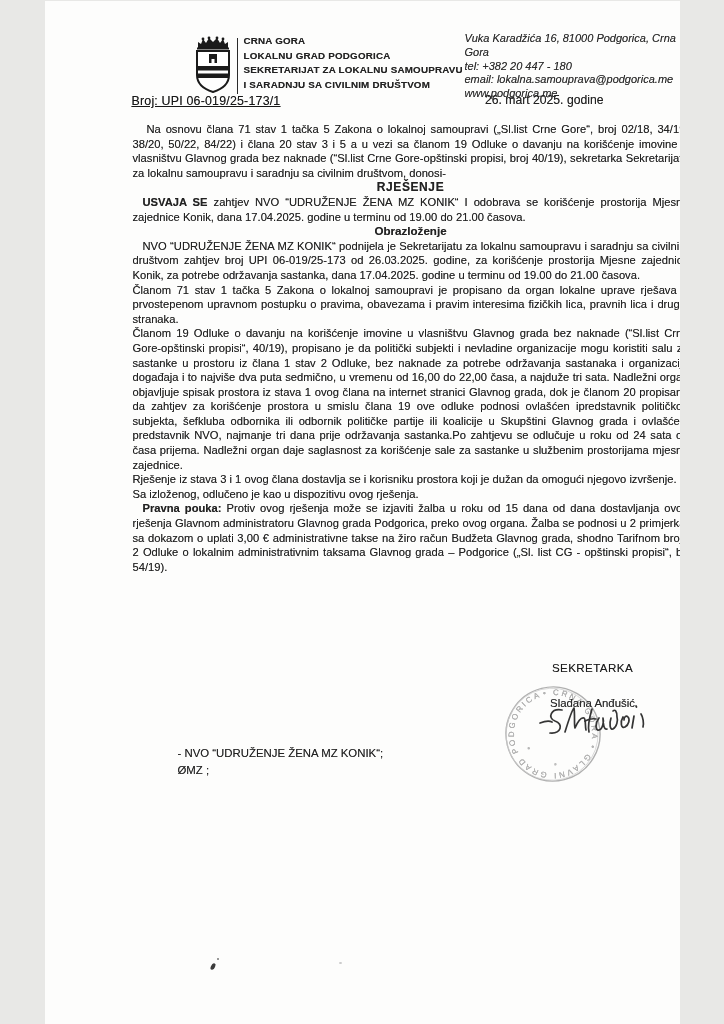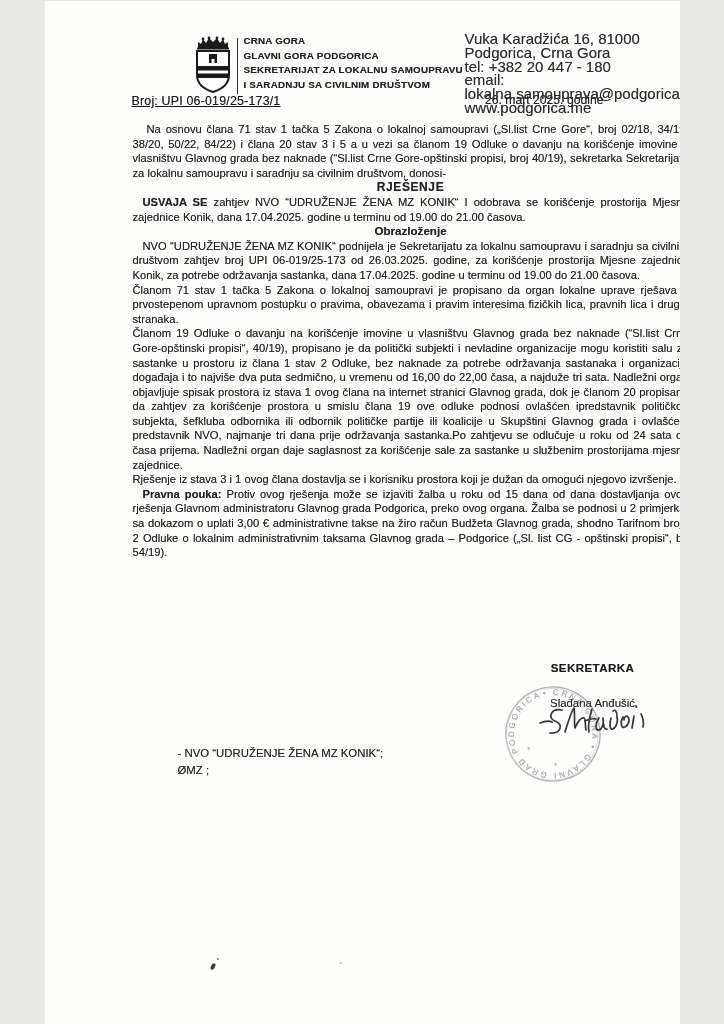--- a/index.html
+++ b/index.html
@@ -10,35 +10,35 @@
     background:#fdfdfc;
     font-family:"Liberation Sans", sans-serif;
     color:#1f1f1f;
     overflow:hidden;
     text-shadow:0 0 .5px rgba(70,70,70,.65);
   }
   
   .emblem{position:absolute;left:146px;top:34px;width:44px;height:62px;}
   .hdr-divider{position:absolute;left:192px;top:37px;width:1.5px;height:56px;background:#2a2a2a;}
   .org-block{position:absolute;left:199px;top:33px;font-size:9.8px;font-weight:bold;line-height:14.7px;letter-spacing:.2px;color:#232323;}
-  .contact-block{position:absolute;left:420px;top:31px;font-size:15px;line-height:13.8px;color:#2c2c2c;}
+  .contact-block{position:absolute;left:420px;top:31px;font-size:11px;line-height:13.8px;color:#2c2c2c;font-style:italic;}
   .case-number{position:absolute;left:87px;top:93px;font-size:12.4px;color:#181818;letter-spacing:.2px;text-decoration:underline;}
   .date-line{position:absolute;right:76px;top:92px;font-size:12.2px;color:#222;}
   
   .body-col{position:absolute;left:88px;top:121px;width:556px;font-size:11.2px;line-height:14.6px;text-align:justify;color:#222;}
   .body-col p{margin:0;}
   .indent{text-indent:14px;}
   .indent-sm{text-indent:10px;}
   .doc-title{margin:8px 0 12px 0;text-align:center;font-size:12px;font-weight:bold;letter-spacing:.6px;text-indent:0;}
   .section-heading{margin:8px 0 8px 0;text-align:center;font-size:11.6px;font-weight:bold;text-indent:0;}
   .legal{margin-top:13px;}
   b.lead{font-weight:bold;}
   
   .signature-block{position:absolute;left:448px;top:660px;width:200px;text-align:center;}
-  .signature-role{font-size:11.6px;font-weight:bold;letter-spacing:.4px;color:#1c1c1c;}
+  .signature-role{font-size:11.6px;font-weight:normal;letter-spacing:.4px;color:#1c1c1c;}
   .signature-name{margin-top:23px;font-size:11.4px;color:#2a2a2a;}
   .stamp{position:absolute;left:454px;top:679px;width:108px;height:108px;transform:rotate(-14deg);opacity:.85;}
   .hand-signature{position:absolute;left:492px;top:700px;width:112px;height:48px;}
   
   .distribution{position:absolute;left:133px;top:744px;font-size:11.4px;line-height:16.8px;color:#242424;}
   .distribution .dist-heading{margin-left:20px;}
   
   .speck1{position:absolute;left:166px;top:962px;width:4px;height:7px;background:#3c3c3c;border-radius:60% 40% 55% 45%;transform:rotate(24deg);}
   .speck2{position:absolute;left:172px;top:957px;width:2px;height:2px;background:#777;border-radius:50%;}
   .speck3{position:absolute;left:294px;top:961px;width:3px;height:2px;background:#c9c9c9;border-radius:50%;}
@@ -69,21 +69,21 @@
         <rect x="20.5" y="24" width="3" height="4" fill="#ffffff"></rect>
         <rect x="4" y="31" width="36" height="4.5" fill="#1b1b1b"></rect>
         <rect x="4" y="38.5" width="36" height="4.5" fill="#1b1b1b"></rect>
       </g>
     </svg>
   </div>
   <div class="hdr-divider"></div>
 
   <div class="org-block">
     <div>CRNA GORA</div>
-    <div>GLAVNI GORA PODGORICA</div>
+    <div>LOKALNU GRAD PODGORICA</div>
     <div>SEKRETARIJAT ZA LOKALNU SAMOUPRAVU</div>
     <div>I SARADNJU SA CIVILNIM DRUŠTVOM</div>
   </div>
 
   <div class="contact-block">
     <div>Vuka Karadžića 16, 81000 Podgorica, Crna Gora</div>
     <div>tel: +382 20 447 - 180</div>
     <div>email: lokalna.samouprava@podgorica.me</div>
     <div>www.podgorica.me</div>
   </div>
@@ -97,20 +97,21 @@
     <p class="doc-title">RJEŠENJE</p>
 
     <p class="indent-sm"><b class="lead">USVAJA SE</b><span> zahtjev NVO “UDRUŽENJE ŽENA MZ KONIK“ I odobrava se korišćenje prostorija Mjesne zajednice Konik, dana 17.04.2025. godine u terminu od 19.00 do 21.00 časova.</span></p>
 
     <p class="section-heading">Obrazloženje</p>
 
     <p class="indent-sm">NVO “UDRUŽENJE ŽENA MZ KONIK“ podnijela je Sekretarijatu za lokalnu samoupravu i saradnju sa civilnim društvom zahtjev broj UPI 06-019/25-173 od 26.03.2025. godine, za korišćenje prostorija Mjesne zajednice Konik, za potrebe održavanja sastanka, dana 17.04.2025. godine u terminu od 19.00 do 21.00 časova.</p>
     <p>Članom 71 stav 1 tačka 5 Zakona o lokalnoj samoupravi je propisano da organ lokalne uprave rješava u prvostepenom upravnom postupku o pravima, obavezama i pravim interesima fizičkih lica, pravnih lica i drugih stranaka.</p>
     <p>Članom 19 Odluke o davanju na korišćenje imovine u vlasništvu Glavnog grada bez naknade (“Sl.list Crne Gore-opštinski propisi“, 40/19), propisano je da politički subjekti i nevladine organizacije mogu koristiti salu za sastanke u prostoru iz člana 1 stav 2 Odluke, bez naknade za potrebe održavanja sastanaka i organizacije događaja i to najviše dva puta sedmično, u vremenu od 16,00 do 22,00 časa, a najduže tri sata. Nadležni organ objavljuje spisak prostora iz stava 1 ovog člana na internet stranici Glavnog grada, dok je članom 20 propisano da zahtjev za korišćenje prostora u smislu člana 19 ove odluke podnosi ovlašćen ipredstavnik političkog subjekta, šefkluba odbornika ili odbornik političke partije ili koalicije u Skupštini Glavnog grada i ovlašćeni predstavnik NVO, najmanje tri dana prije održavanja sastanka.Po zahtjevu se odlučuje u roku od 24 sata od časa prijema. Nadležni organ daje saglasnost za korišćenje sale za sastanke u službenim prostorijama mjesne zajednice.</p>
     <p>Rješenje iz stava 3 i 1 ovog člana dostavlja se i korisniku prostora koji je dužan da omogući njegovo izvršenje.</p>
+    <p>Sa izloženog, odlučeno je kao u dispozitivu ovog rješenja.</p>
 
     <p class="legal indent-sm"><b class="lead">Pravna pouka:</b><span> Protiv ovog rješenja može se izjaviti žalba u roku od 15 dana od dana dostavljanja ovog rješenja Glavnom administratoru Glavnog grada Podgorica, preko ovog organa. Žalba se podnosi u 2 primjerka, sa dokazom o uplati 3,00 € administrativne takse na žiro račun Budžeta Glavnog grada, shodno Tarifnom broju 2 Odluke o lokalnim administrativnim taksama Glavnog grada – Podgorice („Sl. list CG - opštinski propisi“, br. 54/19).</span></p>
   </div>
 
   <div class="stamp">
     <svg viewBox="0 0 108 108" width="108" height="108" aria-hidden="true">
       <defs>
         <path id="sealCircle" d="M54,15 a39,39 0 1,1 -0.01,0"></path>
       </defs>
       <circle cx="54" cy="54" r="47" fill="none" stroke="#a3a3a3" stroke-width="1.4"></circle>

